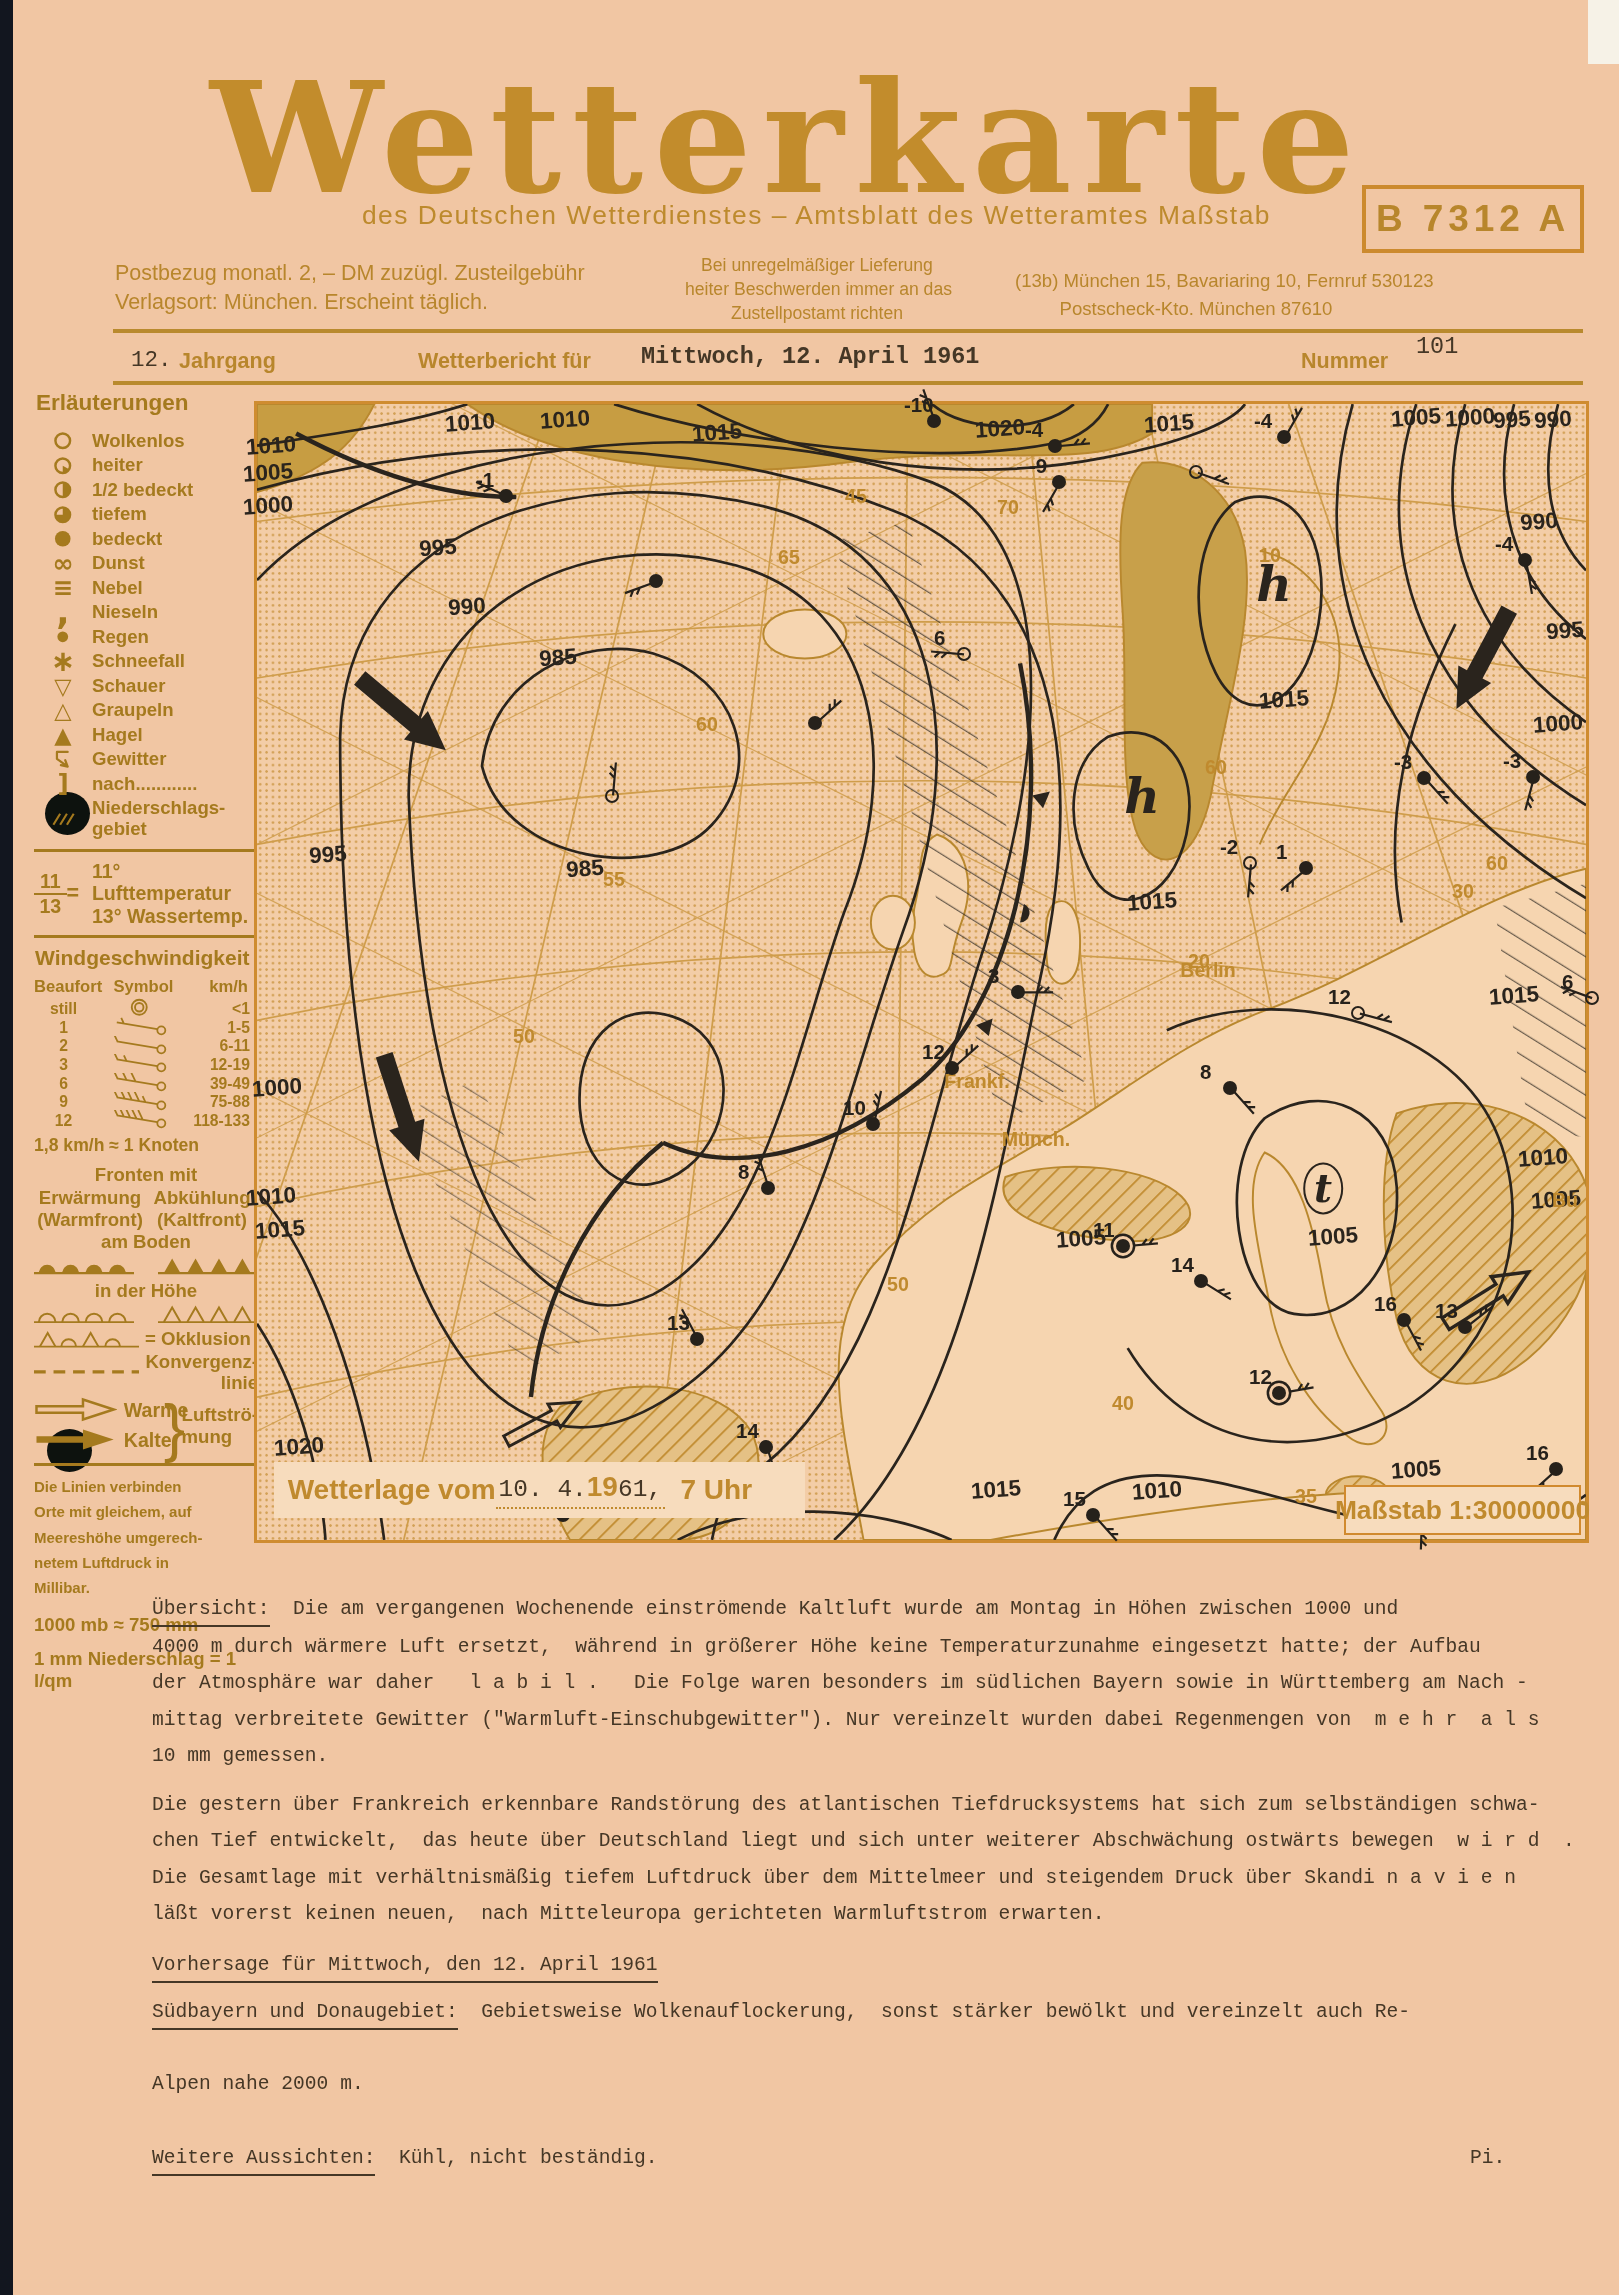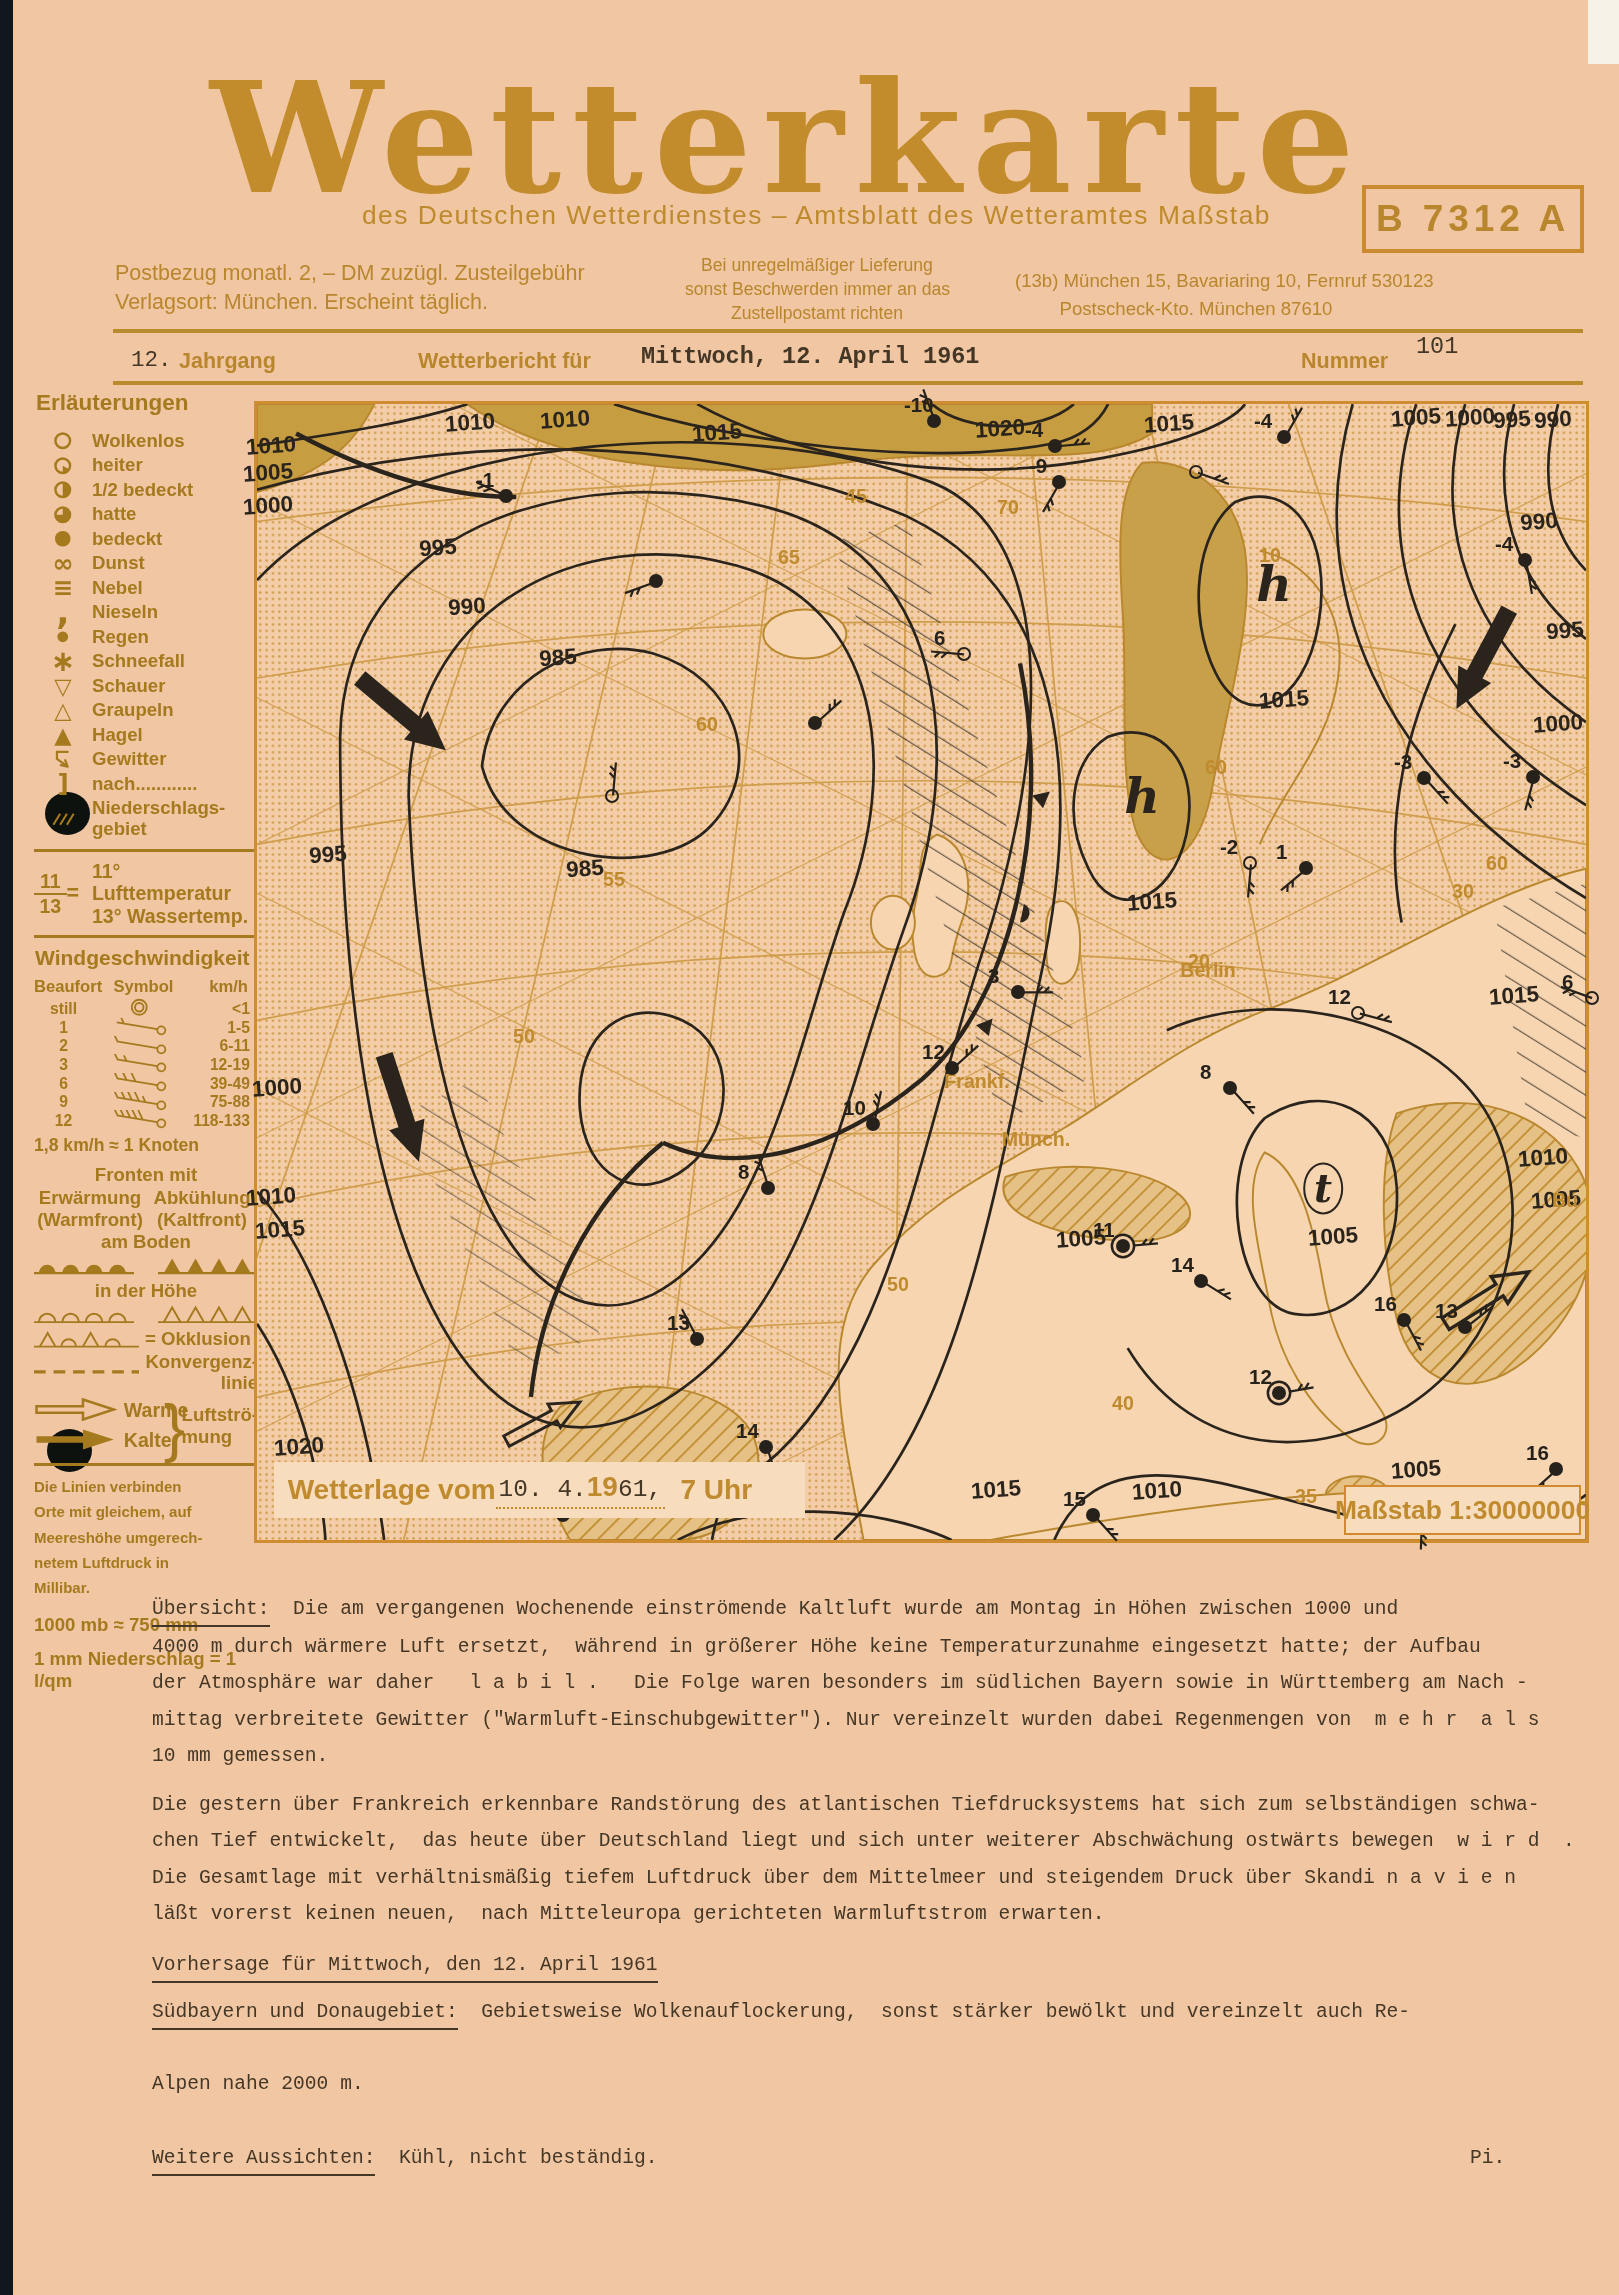--- a/index.html
+++ b/index.html
@@ -114,21 +114,21 @@
   <div class="subtitle">des Deutschen Wetterdienstes  –  Amtsblatt des Wetteramtes Maßstab</div>
   <div class="bbox">
     <span>B 7312 A</span>
   </div>
   <div class="info info-left">
     <div>Postbezug monatl. 2, – DM zuzügl. Zusteilgebühr</div>
     <div>Verlagsort: München. Erscheint täglich.</div>
   </div>
   <div class="info info-mid">
     <div>Bei unregelmäßiger Lieferung</div>
-    <div>sonst Beschwerden immer an das</div>
+    <div>heiter Beschwerden immer an das</div>
     <div>Zustellpostamt richten</div>
   </div>
   <div class="info info-right">
     <div>(13b) München 15, Bavariaring 10, Fernruf 530123</div>
     <div>Postscheck-Kto. München 87610</div>
   </div>
   <div class="rule" style="top:329px;"></div>
   <div class="dateline">
     <span class="typed" style="left:131px;top:4.9px;font-size:22.5px;">12.</span>
     <span class="gold" style="left:179px;top:6.8px;font-size:21.5px;font-weight:bold;">Jahrgang</span>
@@ -168,21 +168,21 @@
           </span>
           <span class="llab" style="white-space: pre-line;">1/2 bedeckt</span>
         </div>
         <div class="lrow">
           <span class="lsym">
             <svg width="21.5" height="21.5" viewBox="0 0 44 44">
               <circle cx="22" cy="22" r="15" fill="none" stroke="#a57a1e" stroke-width="5"></circle>
               <path d="M22,7 A15,15 0 1 1 7,22 L22,22 Z" fill="#a57a1e"></path>
             </svg>
           </span>
-          <span class="llab" style="white-space: pre-line;">hatte</span>
+          <span class="llab" style="white-space: pre-line;">tiefem</span>
         </div>
         <div class="lrow">
           <span class="lsym">
             <svg width="21.5" height="21.5" viewBox="0 0 44 44">
               <circle cx="22" cy="22" r="16" fill="#a57a1e"></circle>
             </svg>
           </span>
           <span class="llab" style="white-space: pre-line;">bedeckt</span>
         </div>
         <div class="lrow">

